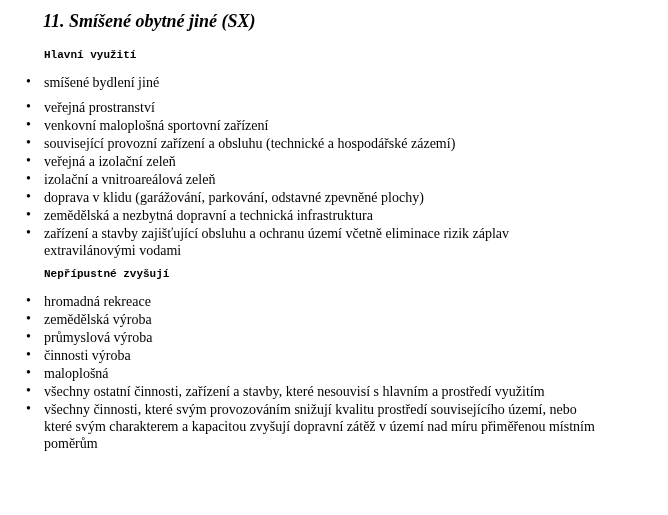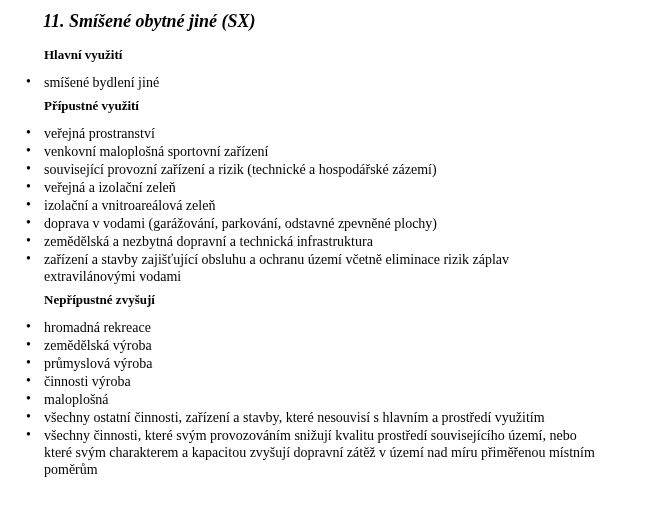--- a/index.html
+++ b/index.html
@@ -25,23 +25,23 @@
     font-weight: bold;
     font-size: 18px;
     line-height: 20px;
     margin: 0 0 17px 0;
     white-space: pre;
   }
   .usage-section {
     margin: 0 0 8px 0;
   }
   .section-heading {
-    font-family: Liberation Serif, serif;
+    font-family: Liberation Mono, monospace;
     font-weight: bold;
-    font-size: 13px;
+    font-size: 11px;
     line-height: 14px;
     margin: 0 0 12px 1px;
     white-space: pre;
   }
   ul.bullet-list {
     list-style: none;
     margin: 0;
     padding: 0;
   }
   ul.bullet-list li {
@@ -75,50 +75,49 @@
     <h2 class="section-heading">Hlavní využití</h2>
     <ul class="bullet-list">
   <li>
     <span class="bullet">•</span>
     <span class="item-text">smíšené bydlení jiné</span>
   </li>
 </ul>
   </section>
 
   <section class="usage-section">
-    <h2 class="section-heading">Přípustné využití</h2>
     <ul class="bullet-list">
   <li>
     <span class="bullet">•</span>
     <span class="item-text">veřejná prostranství</span>
   </li>
 
   <li>
     <span class="bullet">•</span>
     <span class="item-text">venkovní maloplošná sportovní zařízení</span>
   </li>
 
   <li>
     <span class="bullet">•</span>
-    <span class="item-text">související provozní zařízení a rizik (technické a hospodářské zázemí)</span>
+    <span class="item-text">související provozní zařízení a obsluhu (technické a hospodářské zázemí)</span>
   </li>
 
   <li>
     <span class="bullet">•</span>
     <span class="item-text">veřejná a izolační zeleň</span>
   </li>
 
   <li>
     <span class="bullet">•</span>
     <span class="item-text">izolační a vnitroareálová zeleň</span>
   </li>
 
   <li>
     <span class="bullet">•</span>
-    <span class="item-text">doprava v vodami (garážování, parkování, odstavné zpevněné plochy)</span>
+    <span class="item-text">doprava v klidu (garážování, parkování, odstavné zpevněné plochy)</span>
   </li>
 
   <li>
     <span class="bullet">•</span>
     <span class="item-text">zemědělská a nezbytná dopravní a technická infrastruktura</span>
   </li>
 
   <li>
     <span class="bullet">•</span>
     <span class="item-text">zařízení a stavby zajišťující obsluhu a ochranu území včetně eliminace rizik záplav

